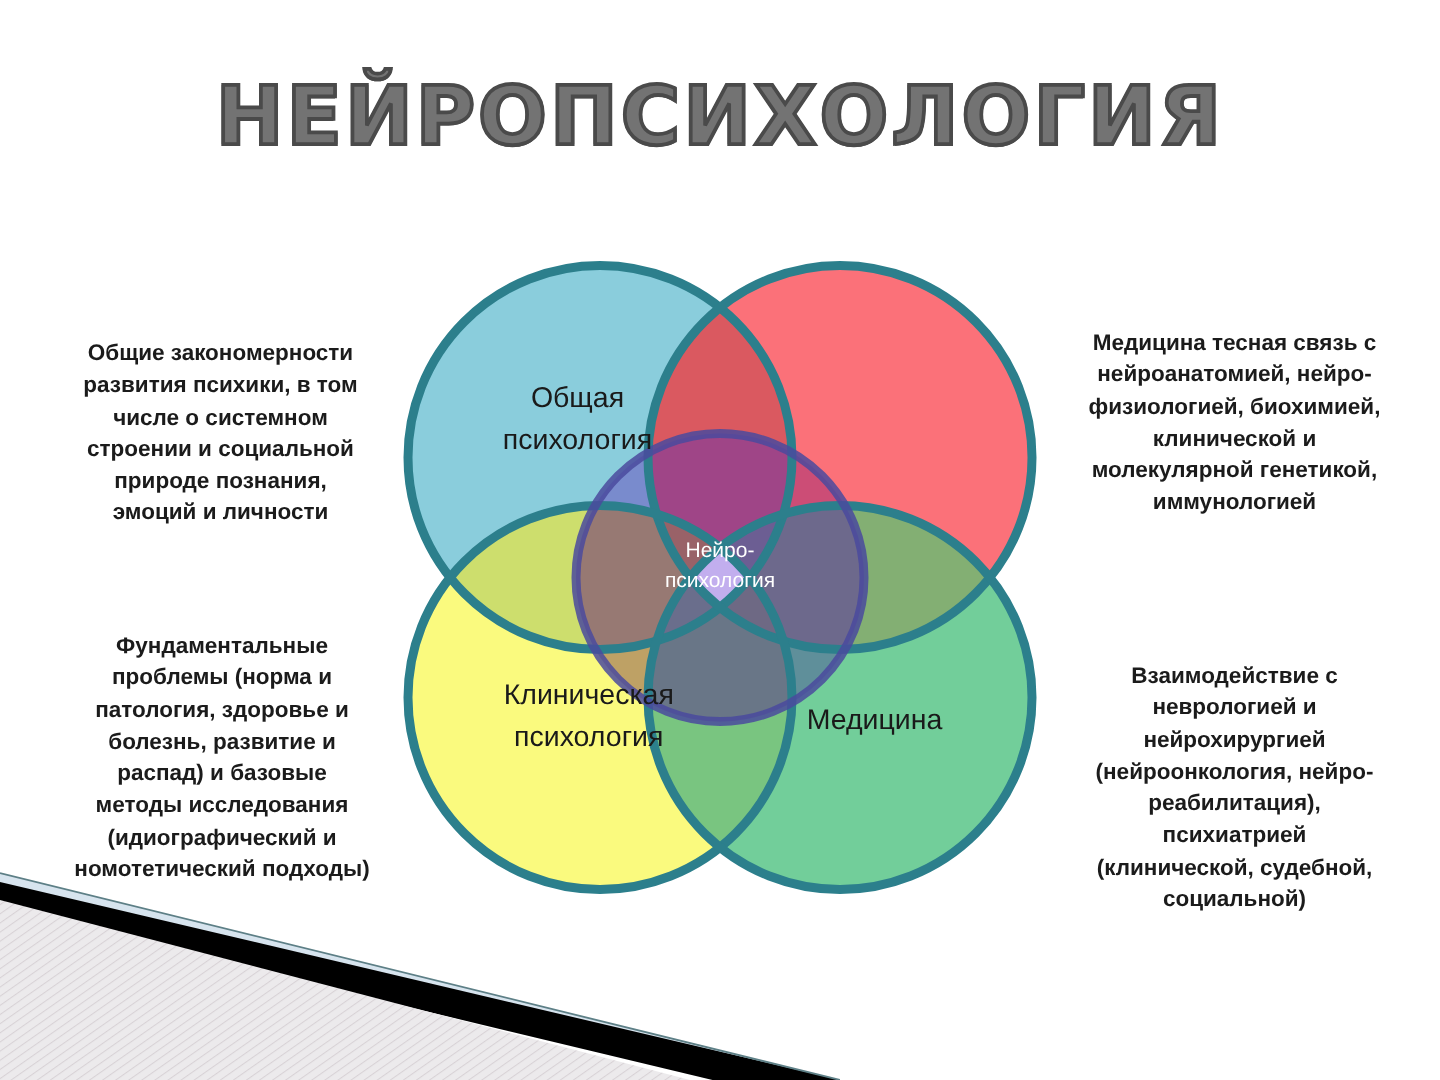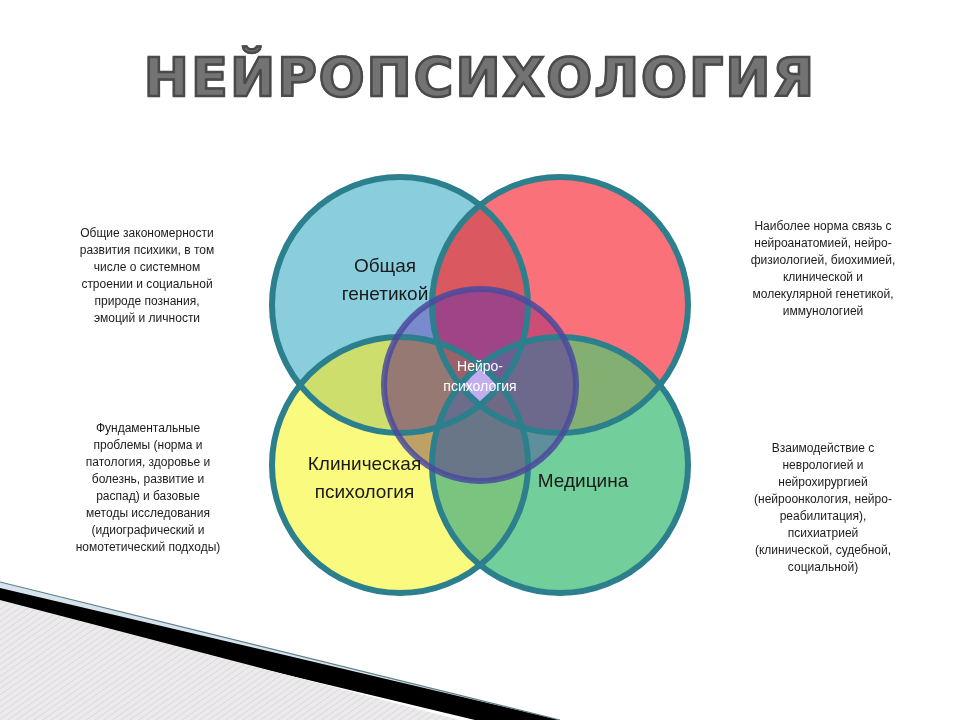--- a/index.html
+++ b/index.html
@@ -53,44 +53,45 @@
     position: absolute;
     color: #1a1a1a;
     font-size: 19px;
     line-height: 1.45;
     text-align: center;
     white-space: nowrap;
     user-select: none;
   }
   #lbl-general  { left: 60px;  top: 92px;  width: 140px; }
   #lbl-neuro    { left: 252px; top: 106px; width: 150px; }
-  #lbl-clinical { left: 32px;  top: 290px; width: 155px; }
+  #lbl-clinical { left: 60px;  top: 290px; width: 155px; }
   #lbl-medicine { left: 258px; top: 307px; width: 140px; }
 
   #lbl-center {
     position: absolute;
     left: 140px;
     top: 196px;
     width: 170px;
     text-align: center;
     color: #ffffff;
     font-size: 14px;
     line-height: 1.45;
     user-select: none;
   }
 
   
   .side-text {
     position: absolute;
     color: #1b1b1b;
-    font-size: 12px;
+    font-size: 15px;
     line-height: 1.42;
     text-align: center;
     white-space: pre-line;
     user-select: none;
+    font-weight: bold;
   }
   #txt-tl { left: 32px;  top: 225px; width: 230px; }
   #txt-tr { left: 700px; top: 218px; width: 246px; }
   #txt-bl { left: 30px;  top: 420px; width: 236px; }
   #txt-br { left: 700px; top: 420px; width: 246px; margin-top: 20px; }
 
   
   #deco {
     position: absolute;
     left: 0;
@@ -185,40 +186,40 @@
     <g fill="none">
       <circle cx="145" cy="145" r="128" stroke="#2c7f8c" stroke-width="6"></circle>
       <circle cx="305" cy="145" r="128" stroke="#2c7f8c" stroke-width="6"></circle>
       <circle cx="145" cy="305" r="128" stroke="#2c7f8c" stroke-width="6"></circle>
       <circle cx="305" cy="305" r="128" stroke="#2c7f8c" stroke-width="6"></circle>
       <circle cx="225" cy="225" r="96" stroke="#4a4a9e" stroke-width="6" stroke-opacity="0.85"></circle>
     </g>
   </svg>
 
   <div class="venn-label" id="lbl-general" style="white-space: pre-line;">Общая
-генетикой</div>
+психология</div>
 
 
   <div class="venn-label" id="lbl-clinical" style="white-space: pre-line;">Клиническая
 психология</div>
 
   <div class="venn-label" id="lbl-medicine" style="white-space: pre-line;">Медицина</div>
 
   <div id="lbl-center" style="white-space: pre-line;">Нейро-
 психология</div>
 </div>
 
 <div class="side-text" id="txt-tl" style="white-space: pre-line;">Общие закономерности
 развития психики, в том
 числе о системном
 строении и социальной
 природе познания,
 эмоций и личности</div>
 
-<div class="side-text" id="txt-tr" style="white-space: pre-line;">Наиболее норма связь с
+<div class="side-text" id="txt-tr" style="white-space: pre-line;">Медицина тесная связь с
 нейроанатомией, нейро-
 физиологией, биохимией,
 клинической и
 молекулярной генетикой,
 иммунологией</div>
 
 <div class="side-text" id="txt-bl" style="white-space: pre-line;">Фундаментальные
 проблемы (норма и
 патология, здоровье и
 болезнь, развитие и

